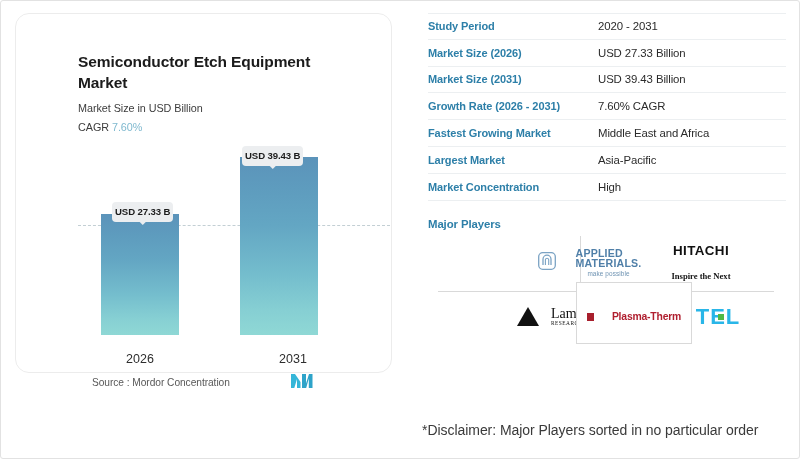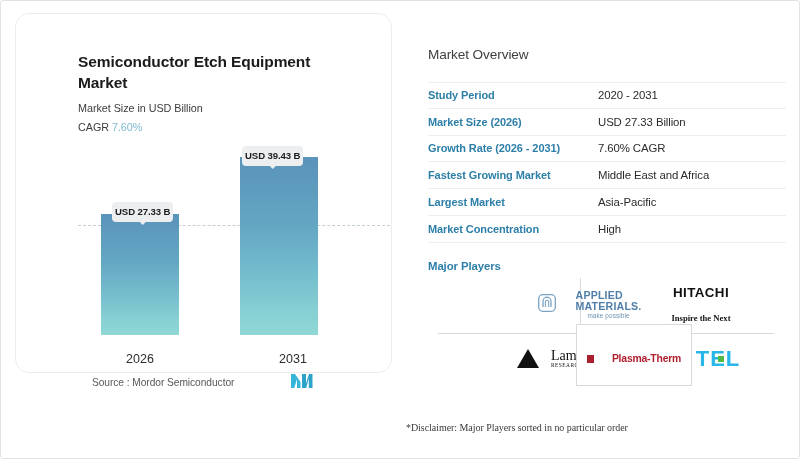--- a/index.html
+++ b/index.html
@@ -165,22 +165,22 @@
   
   .pt { display: flex; align-items: center; gap: 18px; }
   .pt-mark { width: 7px; height: 8px; background: #a81f2d; }
   .pt-txt { font-size: 10.4px; font-weight: 700; color: #b01f2f; letter-spacing: -0.2px; white-space: nowrap; }
 
   
   .tel { position: relative; font-size: 22px; font-weight: 700; color: #29b6e8; letter-spacing: 1px; line-height: 1; }
   .tel-dot { position: absolute; left: 22px; top: 8px; width: 6px; height: 6px; background: #4fba45; }
 
   .disclaimer {
-    position: absolute; left: 405px; top: 421px;
-    font-size: 10px; color: #3a3a3a; letter-spacing: -0.05px; font-family: Liberation Serif, serif;
+    position: absolute; left: 421px; top: 421px;
+    font-size: 14px; color: #3a3a3a; letter-spacing: -0.05px;
   }
 </style>
 </head>
 <body>
 
 <div id="page">
 
   <div class="chart-card">
 
     <div class="chart-title">Semiconductor Etch Equipment Market</div>
@@ -196,41 +196,44 @@
       <div class="bar bar-2026"></div>
       <div class="bar bar-2031"></div>
 
       <div class="pill pill-2026">USD 27.33 B</div>
       <div class="pill pill-2031">USD 39.43 B</div>
 
       <div class="xlabel xlabel-2026">2026</div>
       <div class="xlabel xlabel-2031">2031</div>
     </div>
 
-    <div class="source">Source :  Mordor Semiconductor</div>
+    <div class="source">Source :  Mordor Concentration</div>
     <div class="mi-logo">
       <svg width="22" height="15" viewBox="0 0 22 15">
         <polygon points="0,14 0,0 4,0 9.5,8 9.5,14 6,14 6,5 3.3,14" fill="#35b6d8"></polygon>
         <polygon points="11,14 11,0 15,0 15,9.5 18,0 21.5,0 21.5,14 17.8,14 17.8,4.5 15.2,14" fill="#2ea3c9"></polygon>
       </svg>
     </div>
   </div>
 
   <div class="overview">
 
-    <div class="overview-title">Market Overview</div>
 
     <div class="table">
       <div class="trow">
         <div class="tlabel">Study Period</div>
         <div class="tvalue">2020 - 2031</div>
       </div>
       <div class="trow">
         <div class="tlabel">Market Size (2026)</div>
         <div class="tvalue">USD 27.33 Billion</div>
+      </div>
+      <div class="trow">
+        <div class="tlabel">Market Size (2031)</div>
+        <div class="tvalue">USD 39.43 Billion</div>
       </div>
       <div class="trow">
         <div class="tlabel">Growth Rate (2026 - 2031)</div>
         <div class="tvalue">7.60% CAGR</div>
       </div>
       <div class="trow">
         <div class="tlabel">Fastest Growing Market</div>
         <div class="tvalue">Middle East and Africa</div>
       </div>
       <div class="trow">

